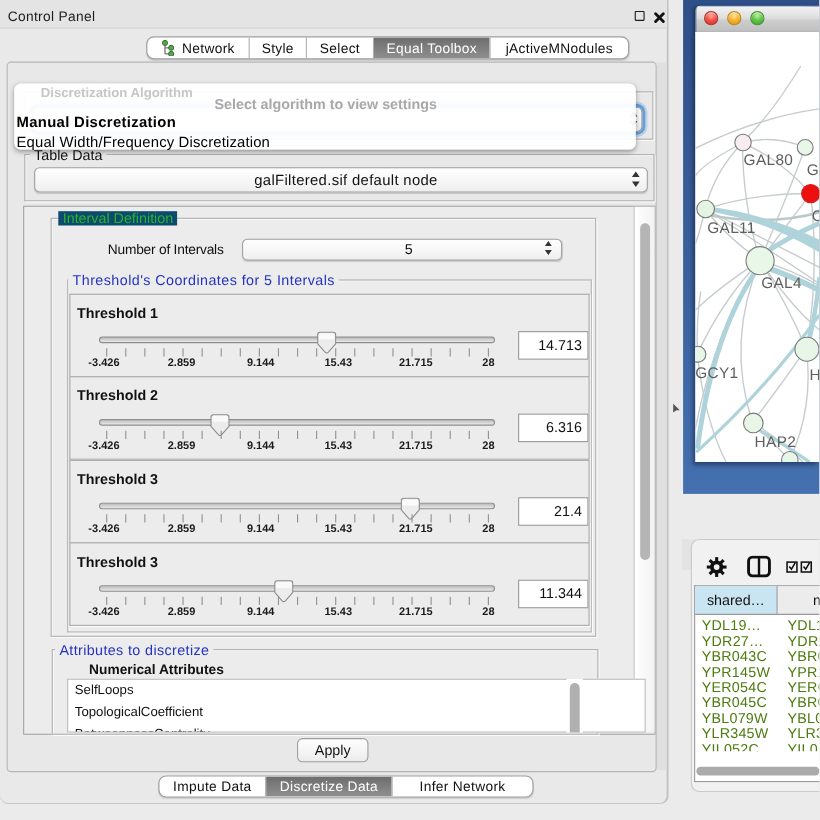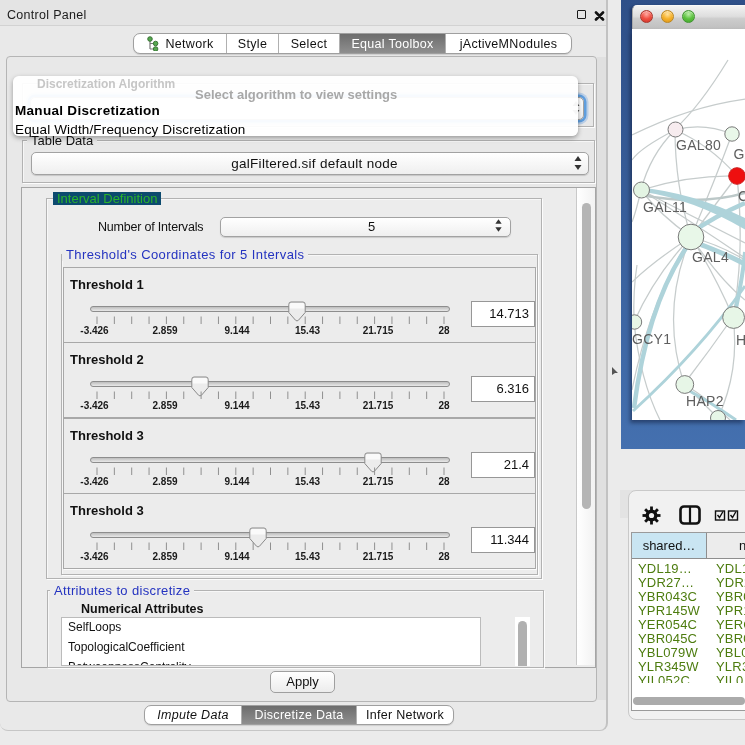--- a/index.html
+++ b/index.html
@@ -271,35 +271,35 @@
       <div class="ticklabel" style="left:243.5px;">15.43</div>
       <div class="ticklabel" style="left:314px;">21.715</div>
       <div class="ticklabel" style="left:380px;">28</div>
     <div class="vbox">11.344</div>
   </div>
   </div>
 
 <div class="abs group" style="left:47px;top:590px;width:495px;height:76px;background:#ececec;"></div>
 <div class="abs gtitle" style="left:50px;top:584px;color:#2433c0;background:#ececec;letter-spacing:0.35px;">Attributes to discretize</div>
 <div class="abs" style="left:57px;top:602px;font-size:12.5px;font-weight:bold;color:#111;margin-left:24px;">Numerical Attributes</div>
-<div class="abs" style="left:61px;top:617px;width:420px;height:49px;background:#fff;border:1px solid #bbb;overflow:hidden;box-sizing:border-box;" id="numlist">
+<div class="abs" style="left:61px;top:617px;width:526px;height:49px;background:#fff;border:1px solid #bbb;overflow:hidden;box-sizing:border-box;" id="numlist">
   <div style="position:absolute;left:6px;top:3px;">SelfLoops</div>
   <div style="position:absolute;left:6px;top:23px;">TopologicalCoefficient</div>
   <div style="position:absolute;left:6px;top:42.5px;">BetweennessCentrality</div>
 </div>
 <div class="abs" style="left:515px;top:617px;width:15px;height:49px;background:#fff;"></div>
 <div class="abs" style="left:518px;top:621px;width:9px;height:45px;background:#b0b0b0;border-radius:5px 5px 0 0;"></div>
 
 <div class="abs" style="left:270px;top:671px;width:63px;height:20px;background:linear-gradient(#ffffff,#ececec);
      border:1px solid #9f9f9f;border-radius:5px;font-size:13px;color:#111;text-align:center;line-height:20px;">Apply</div>
 
 <div class="abs pill" style="left:144px;top:705px;height:18px;">
-  <div class="seg" style="width:96px;font-style:italic;">Impute Data</div>
+  <div class="seg" style="width:96px;">Impute Data</div>
   <div class="seg dark" style="width:114px;">Discretize Data</div>
-  <div class="seg" style="width:96px;">Infer Network</div>
+  <div class="seg" style="width:127px;">Infer Network</div>
 </div>
 
 <svg class="abs" style="left:611px;top:366px;" width="8" height="10" viewBox="0 0 8 10">
  <path d="M1 9 L1 1 L7 7 L4 7 Z" fill="#555"></path>
 </svg>
 
 <div class="abs" id="netwin"></div>
 <div class="abs" id="mactitle"></div>
 <div class="light" style="left:640px;top:10px;background:radial-gradient(circle at 50% 28%,#ffaca4 0%,#ef4f42 50%,#cf3428 95%);border:1px solid #a8352c;box-shadow:inset 0 1px 1px rgba(255,255,255,0.5);"></div>
 <div class="light" style="left:661px;top:10px;background:radial-gradient(circle at 50% 28%,#ffe3a0 0%,#f6b22a 50%,#dd951a 95%);border:1px solid #bb861f;box-shadow:inset 0 1px 1px rgba(255,255,255,0.5);"></div>

